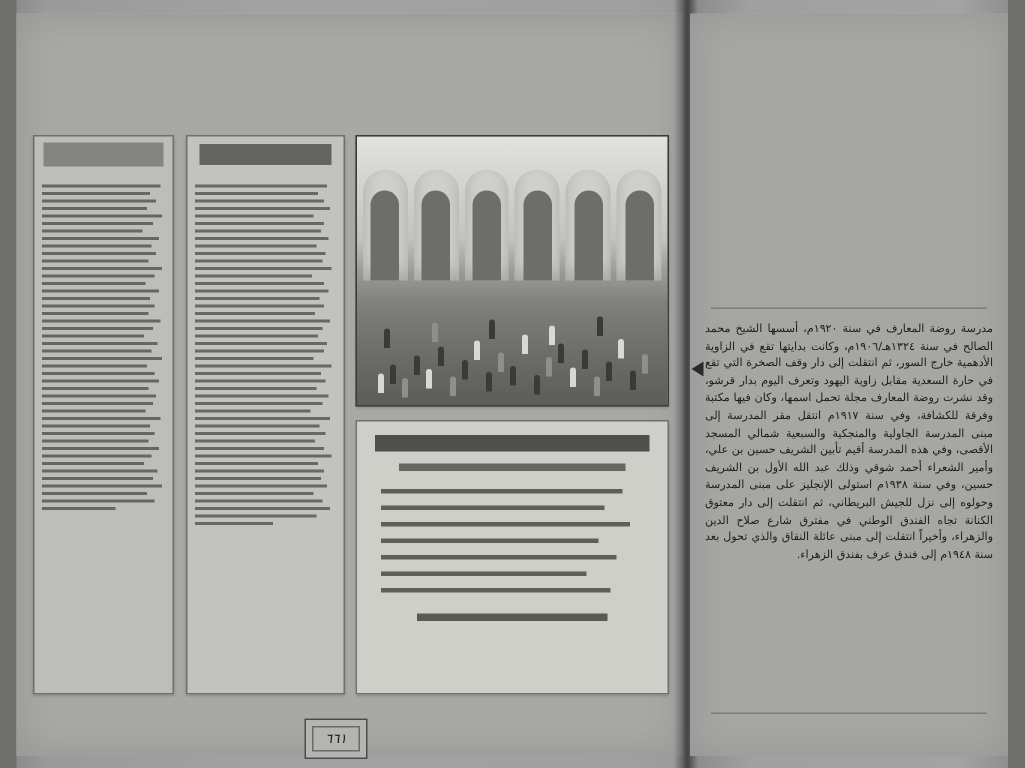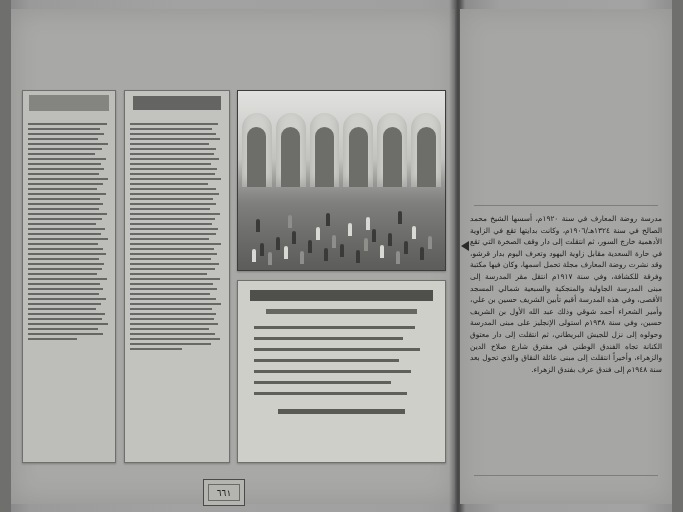--- a/index.html
+++ b/index.html
@@ -183,21 +183,21 @@
     display: flex;
     align-items: center;
     justify-content: center;
     font-size: 9px;
     color: #1d1d1b;
     letter-spacing: 1px;
   }
   .page-number .inner {
     width: 30px; height: 15px;
     border: 1px solid #6a6a68;
-    display: flex; align-items: center; justify-content: center;
+    display: flex; align-items: center; justify-content: center; font-style: italic;
   }
   .gutter-shadow {
     position: absolute;
     left: 449px; top: 0; width: 16px; height: 512px;
     background: linear-gradient(90deg, rgba(0,0,0,0) 0%, rgba(0,0,0,.35) 45%, rgba(0,0,0,.45) 55%, rgba(0,0,0,0) 100%);
   }
   .edge-left {
     position: absolute; left: 0; top: 0; width: 11px; height: 512px;
     background: #6f6f6d;
   }

